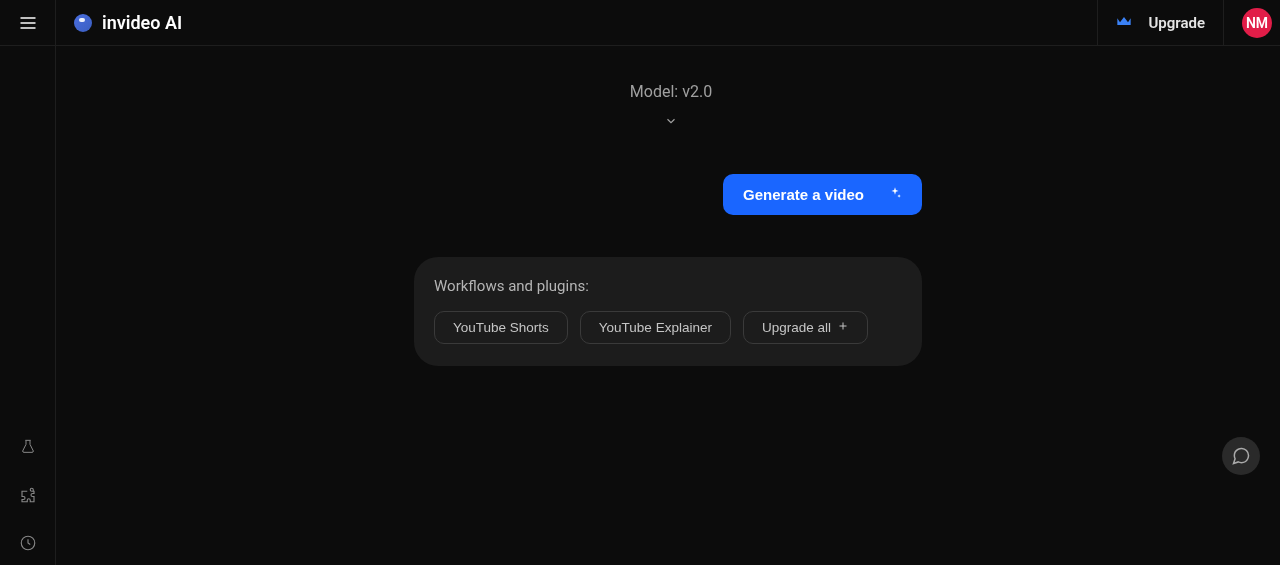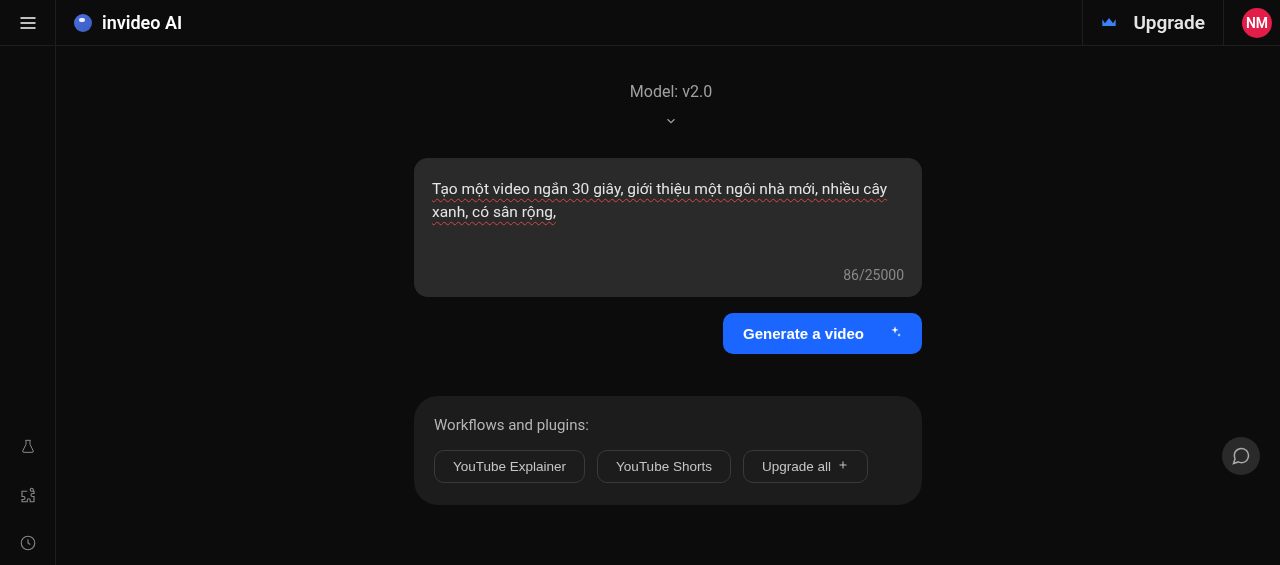--- a/index.html
+++ b/index.html
@@ -79,21 +79,21 @@
     .upgrade-btn {
       display: flex;
       align-items: center;
       gap: 16px;
       padding: 0 18px;
       height: 100%;
       border-left: 1px solid #1e1e1e;
       border-right: 1px solid #1e1e1e;
       cursor: pointer;
       font-weight: 600;
-      font-size: 19px;
+      font-size: 15px;
     }
     .crown-icon {
       color: #3b82f6;
     }
     .avatar {
       width: 30px;
       height: 30px;
       border-radius: 50%;
       background: #e11d48;
       display: flex;
@@ -288,44 +288,40 @@
   <div class="content">
     <div class="model-selector">
       <span>Model: v2.0</span>
       <span>
         <svg width="14" height="14" viewBox="0 0 24 24" fill="none" stroke="#a0a0a0" stroke-width="2">
             <polyline points="6 9 12 15 18 9"></polyline>
           </svg>
       </span>
     </div>
 
-    <div class="prompt-box">
-      <div class="prompt-text">Tạo một video ngắn 30 giây, giới thiệu một ngôi nhà mới, nhiều cây xanh, có sân rộng,</div>
-      <div class="char-count">86/25000</div>
-    </div>
 
     <div class="generate-row">
       <button class="generate-btn">
         <span>Generate a video</span>
         <span>
           <svg width="14" height="14" viewBox="0 0 24 24" fill="#fff">
               <path d="M12 2l1.5 5L18 8.5l-4.5 1.5L12 15l-1.5-5L6 8.5 10.5 7zM19 14l.8 2.2L22 17l-2.2.8L19 20l-.8-2.2L16 17l2.2-.8z"></path>
             </svg>
         </span>
       </button>
     </div>
 
     <div class="workflows-box">
       <div class="workflows-title">Workflows and plugins:</div>
       <div class="chips">
         <button class="chip">
-          <span>YouTube Explainer</span>
+          <span>YouTube Shorts</span>
         </button>
         <button class="chip">
-          <span>YouTube Shorts</span>
+          <span>YouTube Explainer</span>
         </button>
         <button class="chip">
           <span>Upgrade all</span>
           <span>
             <svg width="12" height="12" viewBox="0 0 24 24" fill="none" stroke="#c5c5c5" stroke-width="2">
                 <line x1="12" y1="5" x2="12" y2="19"></line>
                 <line x1="5" y1="12" x2="19" y2="12"></line>
               </svg>
           </span>
         </button>

